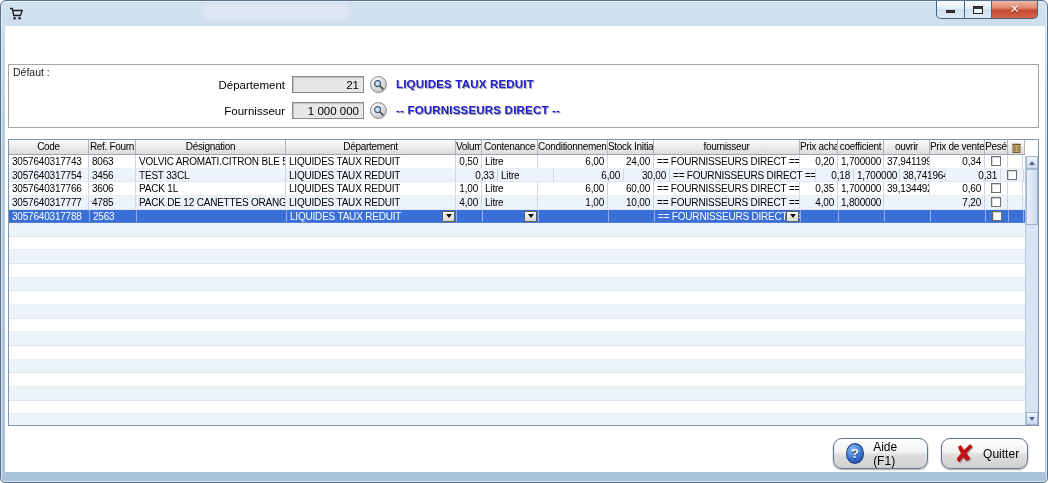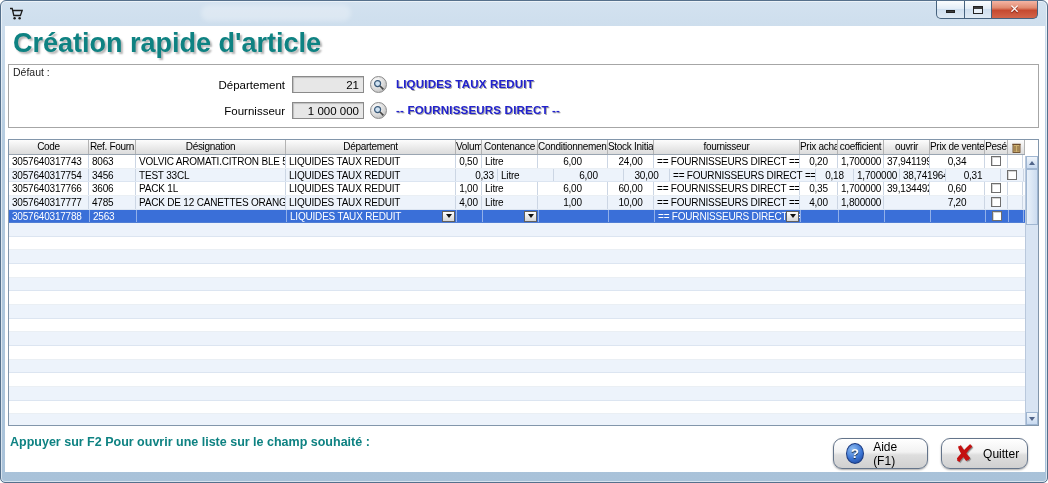--- a/index.html
+++ b/index.html
@@ -61,21 +61,21 @@
   .g-hcell { border-right:1px solid #b3b3b3; font-size:10px; letter-spacing:-.3px; text-align:center;
     line-height:14px; overflow:hidden; white-space:nowrap; color:#000; flex:none; }
   .g-hcell:last-child { flex:1; display:flex; align-items:center; justify-content:center; }
   .g-rows { width:1016px; }
   .g-row { display:flex; height:13.65px; border-bottom:1px solid rgba(160,180,205,.22); }
   .g-row:nth-child(even) { background:#edf3fb; }
   .g-row.selected { background:#3a6fd8; }
   .g-row.selected .g-cell { color:#fff; border-right-color:rgba(255,255,255,.45); }
   .g-cell { position:relative; flex:none; border-right:1px solid #ccd6e4; font-size:10px;
     letter-spacing:-.2px; line-height:13px; padding:0 3px; white-space:nowrap; overflow:hidden; color:#000; }
-  .g-cell.num { text-align:center; }
+  .g-cell.num { text-align:right; }
   .g-cell.ctr { text-align:center; padding:0; }
   .g-row.filler { }
   .cb { width:10px; height:10px; margin:1px auto; background:#fff; border:1px solid #6e6e6e;
     box-shadow:inset 1px 1px 0 #d5d5d5; }
   .dd { position:absolute; right:1px; top:1px; width:13px; height:11px;
     background:linear-gradient(#fdfdfd,#d6d6d6); border:1px solid #5f5f5f;
     display:flex; align-items:center; justify-content:center; cursor:pointer; }
   .dd i { display:block; width:0; height:0; border-left:3px solid transparent;
     border-right:3px solid transparent; border-top:4px solid #111; }
 
@@ -129,21 +129,20 @@
           <span class="glyph-max"></span>
         </div>
       <div class="win-btn close">
           <span class="glyph-close">✕</span>
         </div>
     </div>
   </div>
 
   <div class="client">
 
-    <div class="page-title">Création rapide d'article</div>
 
     <div class="groupbox">
       <span class="groupbox-label">Défaut :</span>
 
       <div class="fld-row r0">
         <span class="fld-label">Département</span>
         <input class="fld-input" readonly="" value="21" style="">
         <span class="mag-btn">
           <svg width="12" height="12" viewBox="0 0 12 12">
             <circle cx="4.6" cy="4.6" r="3" fill="#cfe2f2" stroke="#3a5a7a" stroke-width="1.2"></circle>
@@ -316,21 +315,20 @@
             <span class="tri-up"></span>
           </div>
         <div class="sb-thumb"></div>
         <div class="sb-btn down">
             <span class="tri-down"></span>
           </div>
       </div>
     </div>
 
     <div class="hint">
-      <div>Appuyer sur F2 Pour ouvrir une liste sur le champ souhaité :</div>
     </div>
 
     <div class="btn aide">
       <span class="help-ball">?</span>
       <span>Aide (F1)</span>
     </div>
     <div class="btn quit">
       <span class="quit-x">✘</span>
       <span>Quitter</span>
     </div>

